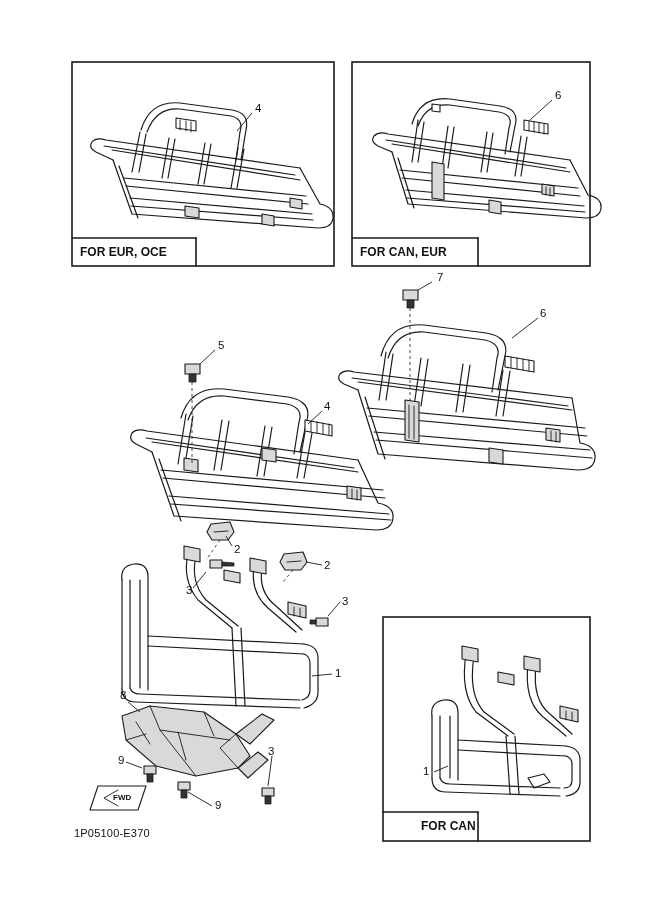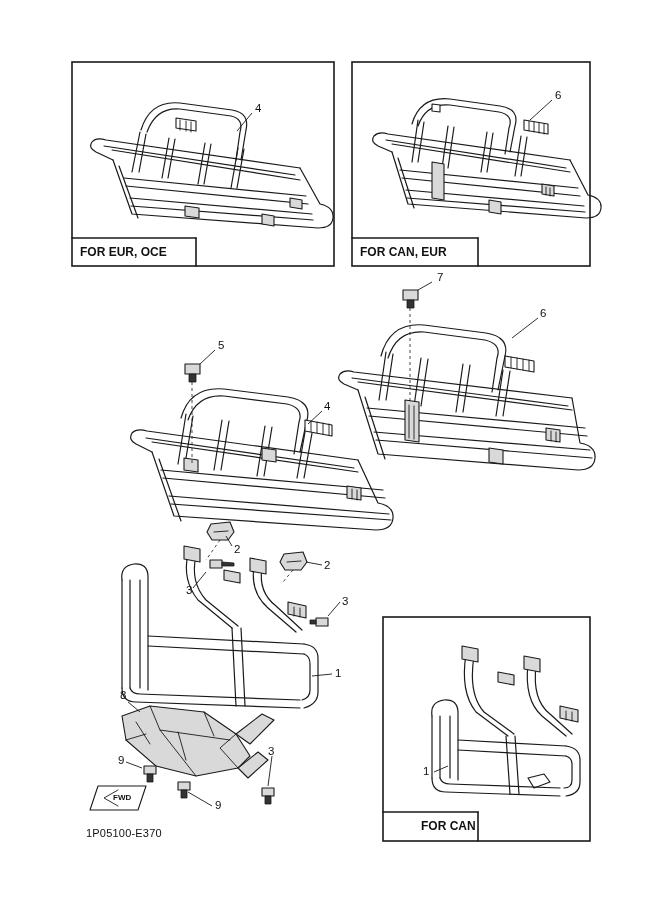--- a/index.html
+++ b/index.html
@@ -98,21 +98,20 @@
     font-family: "Liberation Sans", sans-serif;
     white-space: nowrap;
   }
   .diagram-code {
     position: absolute;
     font-size: 11px;
     color: #111111;
     font-family: "Liberation Sans", sans-serif;
     letter-spacing: 0.2px;
     white-space: nowrap;
-    margin-left: 12px;
   }
   .fwd-text {
     position: absolute;
     font-size: 8px;
     font-weight: bold;
     color: #111111;
     font-family: "Liberation Sans", sans-serif;
     white-space: nowrap;
   }
 </style>

